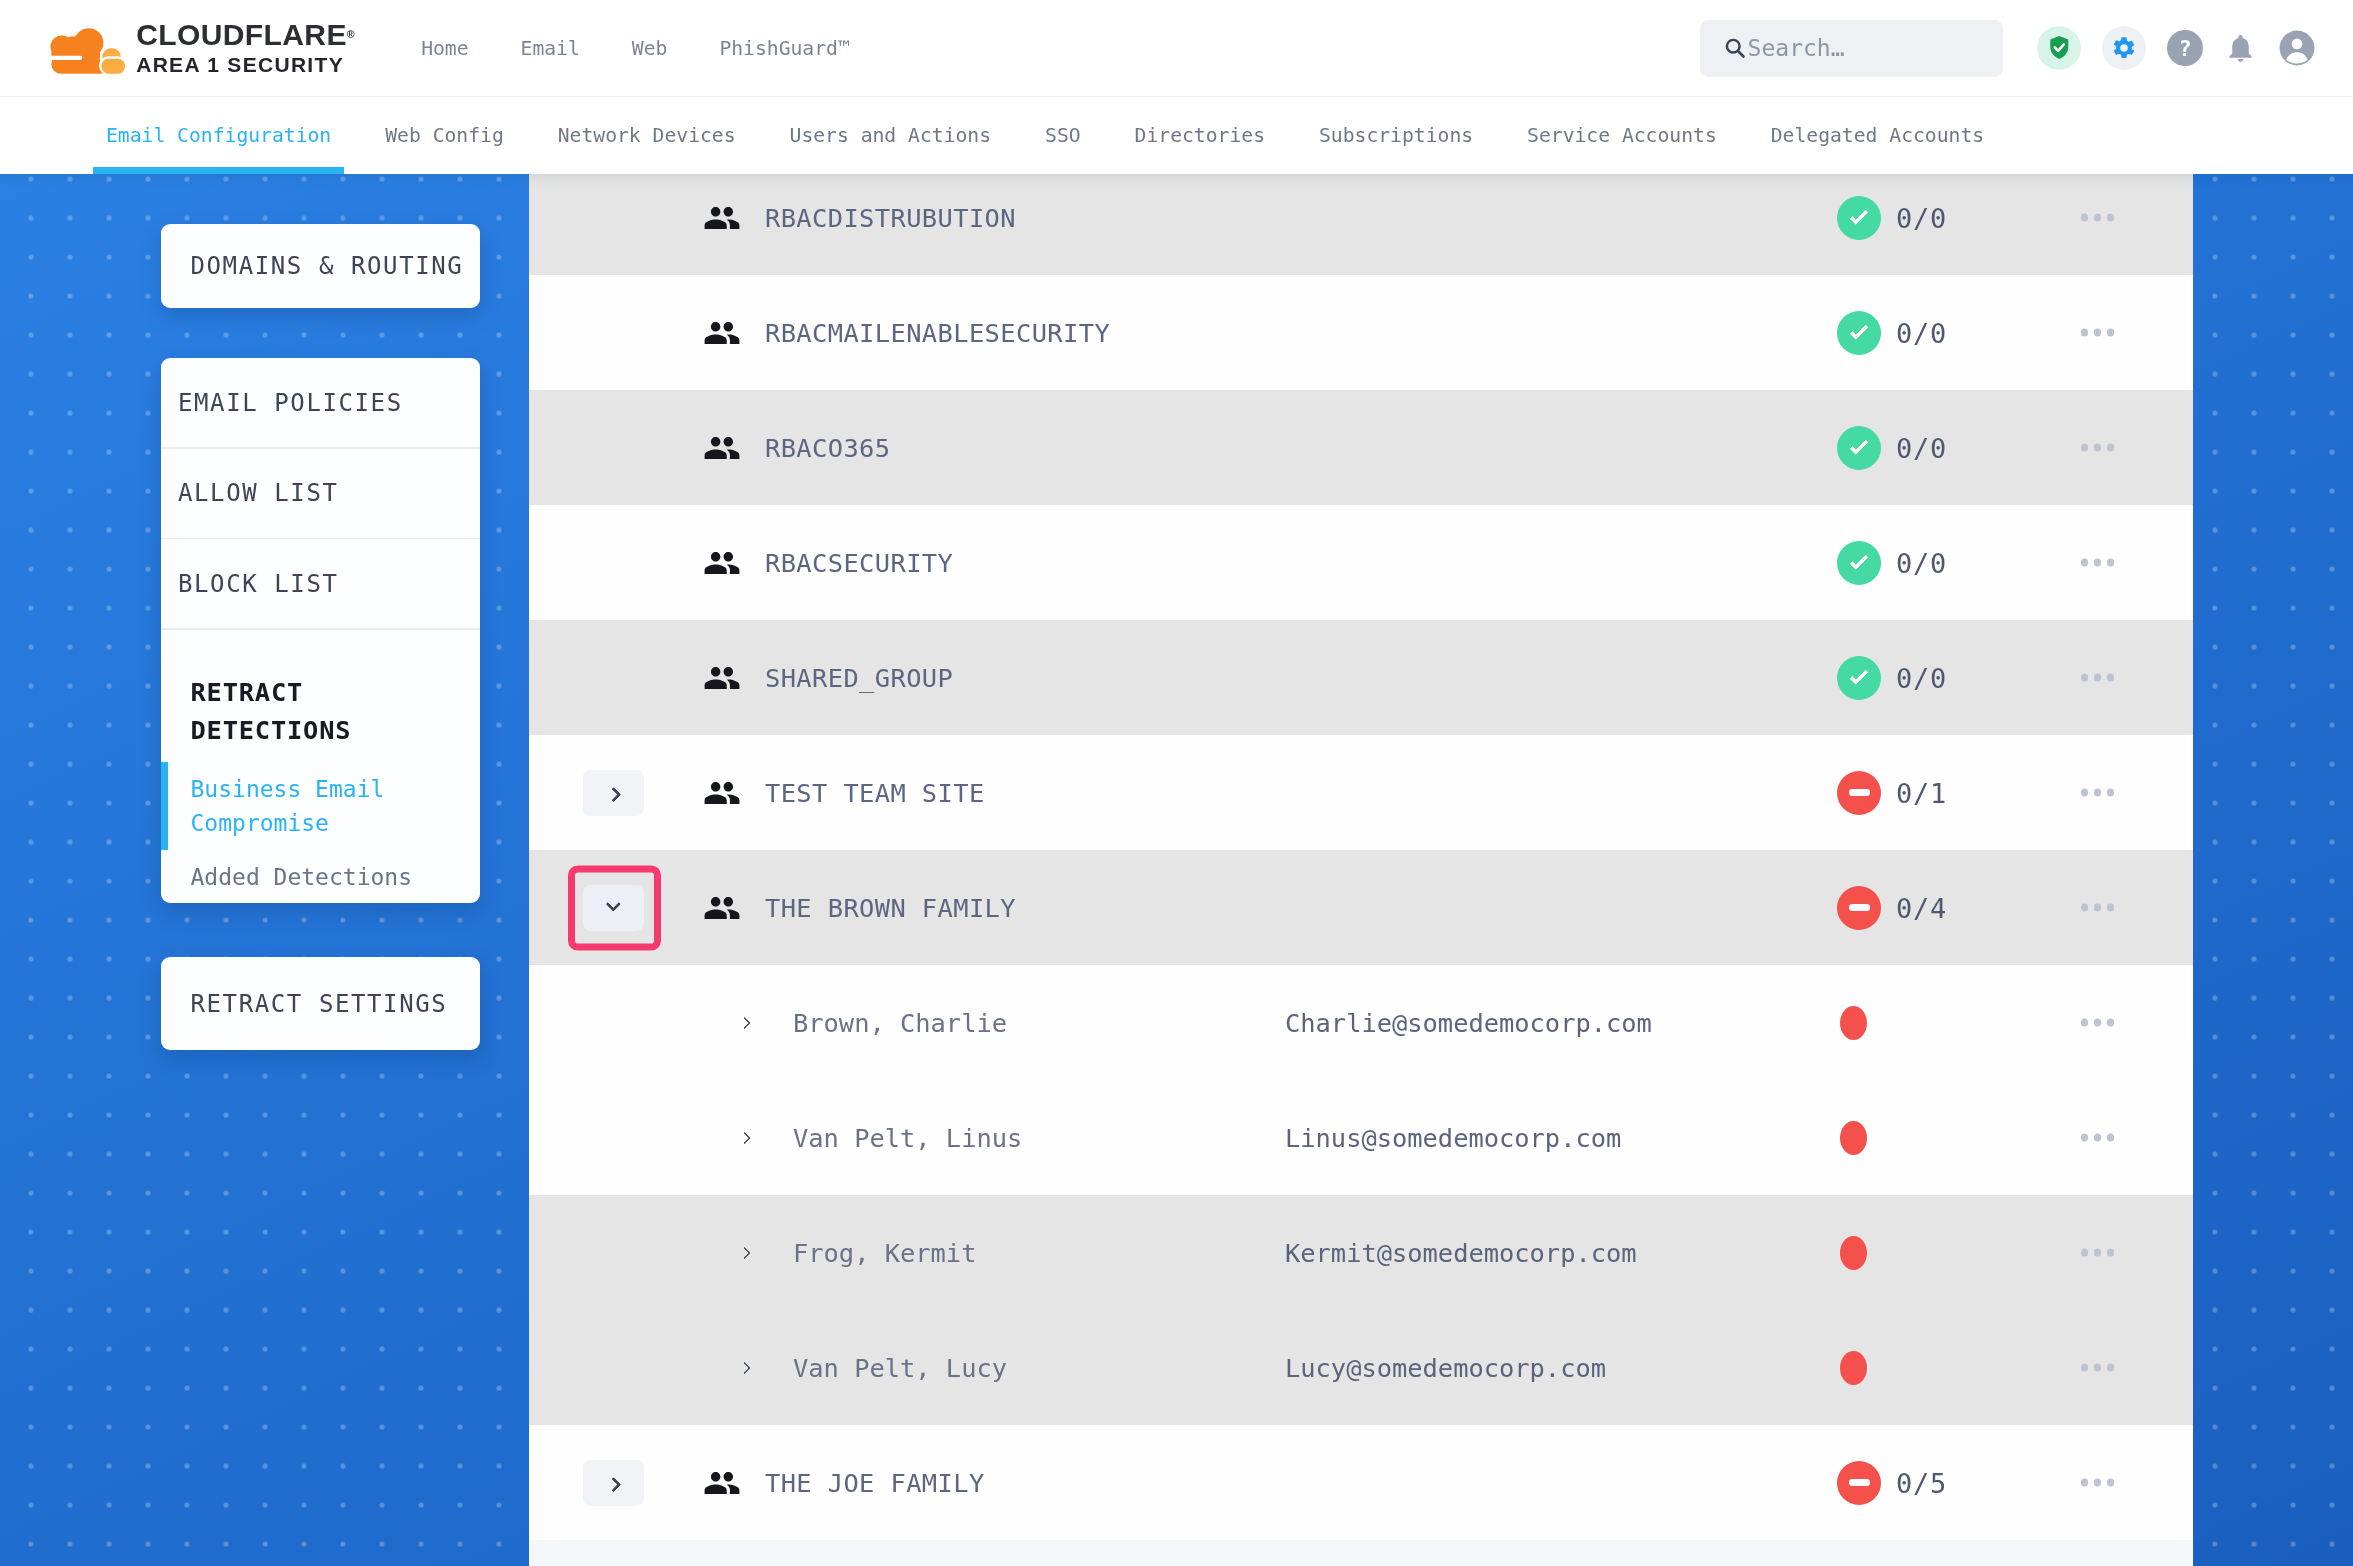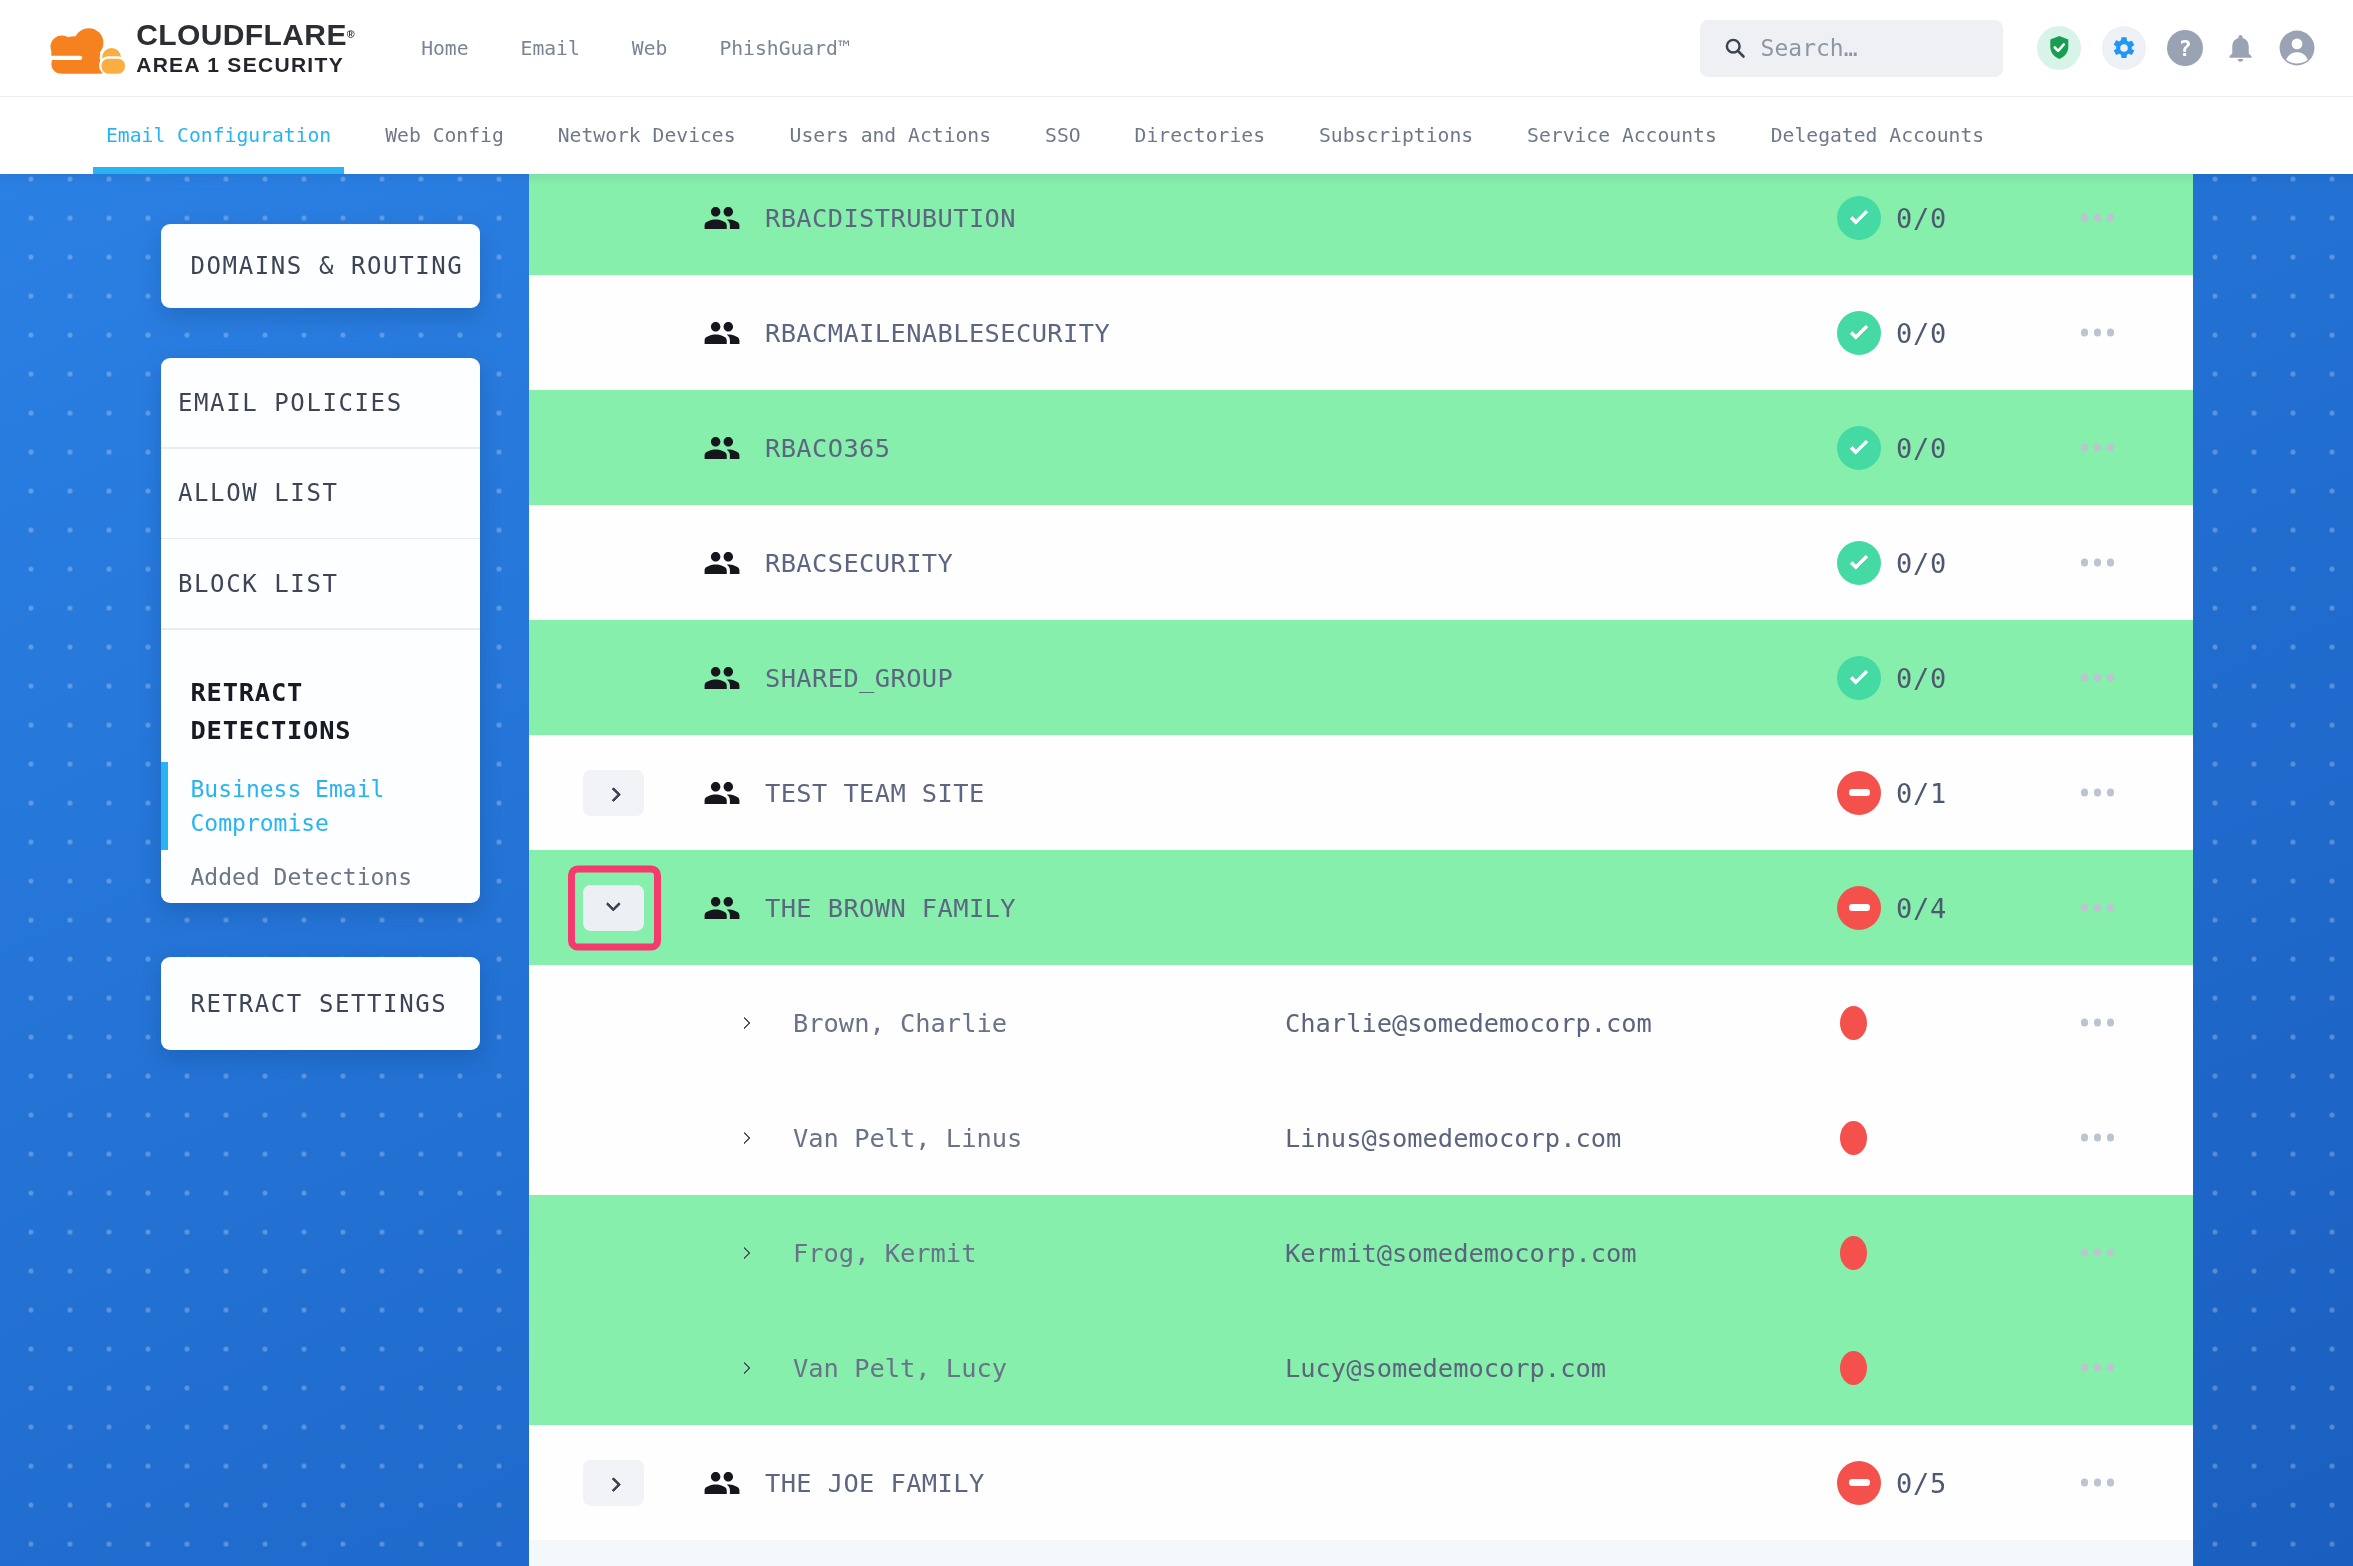--- a/index.html
+++ b/index.html
@@ -10,21 +10,21 @@
   
   .header { position:relative; height:97px; background:#fff; display:flex; align-items:center; border-bottom:0.8px solid #ecEFf2; z-index:30; }
   .brand { display:flex; align-items:center; margin-left:43px; }
   .brand-text { margin-left:8.2px; font-family:"Liberation Sans","DejaVu Sans",sans-serif; }
   .brand-name { font-size:30px; font-weight:800; color:#2b2e33; letter-spacing:0.4px; line-height:33px; }
   .brand-name sup { font-size:10.7px; vertical-align:top; color:#2b2e33; }
   .brand-sub { font-size:21px; font-weight:700; color:#22252b; letter-spacing:1.3px; line-height:28px; }
   .top-nav { display:flex; gap:52px; margin-left:66px; }
   .top-link { font-size:19.7px; color:#7a8494; cursor:pointer; }
   .header-right { margin-left:auto; display:flex; align-items:center; gap:21px; padding-right:38px; }
-  .search-box { width:303px; height:57px; background:#eef0f4; border-radius:8.2px; display:flex; align-items:center; gap:13px; padding-left:23px; margin-right:13px; }
+  .search-box { width:303px; height:57px; background:#eef0f4; border-radius:8.2px; display:flex; align-items:center; padding-left:23px; margin-right:13px; }
   .search-input { border:none; outline:none; background:transparent; font-family:inherit; font-size:23px; color:#3c4454; width:213px; }
   .search-input::placeholder { color:#8d96a6; }
   .icon-circle { border-radius:50%; display:flex; align-items:center; justify-content:center; cursor:pointer; }
   .ic-shield { width:44px; height:44px; background:#d8f4e8; }
   .ic-gear { width:44px; height:44px; background:#edf0f4; }
   .ic-help { width:36px; height:36px; background:#9aa3b4; color:#fff; font-size:22px; font-weight:bold; }
 
   
   .tabs-bar { position:relative; height:77px; background:#fff; display:flex; align-items:stretch; padding-left:106px; gap:54px; box-shadow:0 3.3px 9.8px rgba(30,50,90,.10); z-index:20; }
   .tab { position:relative; display:flex; align-items:center; font-size:19.7px; color:#6f7888; cursor:pointer; white-space:nowrap; }
@@ -50,21 +50,21 @@
   .enh-section { padding:43px 29.5px 0 29.5px; }
   .enh-head { font-size:25.4px; font-weight:bold; color:#171b24; line-height:38px; letter-spacing:0.8px; }
   .bec { position:relative; margin-top:23px; font-size:23px; color:#28b3f2; line-height:34px; cursor:pointer; }
   .bec::before { content:""; position:absolute; left:-29.5px; top:-9.8px; bottom:-9.8px; width:7.4px; background:#28b3f2; }
   .added { margin-top:24.6px; font-size:23px; color:#6b7486; cursor:pointer; }
 
   
   .panel { position:absolute; left:529px; top:0; width:1664px; height:1393px; background:#f5f8fb; overflow:hidden; z-index:4; }
   .rows { margin-top:-14px; }
   .row { position:relative; height:115px; }
-  .row.light { background:#86efac; }
+  .row.light { background:#e5e5e5; }
   .row.white { background:#fefeff; }
   .row > * { position:absolute; top:50%; transform:translateY(-50%); }
 
   .expander { left:54px; width:61px; height:46px; border:none; border-radius:7.4px; background:#f1f3f6; display:flex; align-items:center; justify-content:center; cursor:pointer; }
   .row.light .expander { background:#eceff3; }
   .hl-box { left:39px; width:93px; height:85px; border:7.4px solid #f53a6e; border-radius:9.8px; background:transparent; pointer-events:none; }
   .chev { display:inline-block; width:10.7px; height:10.7px; border-right:3.3px solid #3d4454; border-bottom:3.3px solid #3d4454; border-radius:1.6px; }
   .chev.r { transform:rotate(-45deg) translate(-1.6px,1.6px); }
   .chev.d { transform:rotate(45deg) translate(-2.5px,-2.5px); }
   .m-chev { left:211px; width:9px; height:9px; border-right:2.9px solid #4a5264; border-bottom:2.9px solid #4a5264; transform:translateY(-50%) rotate(-45deg); border-radius:0.8px; }

